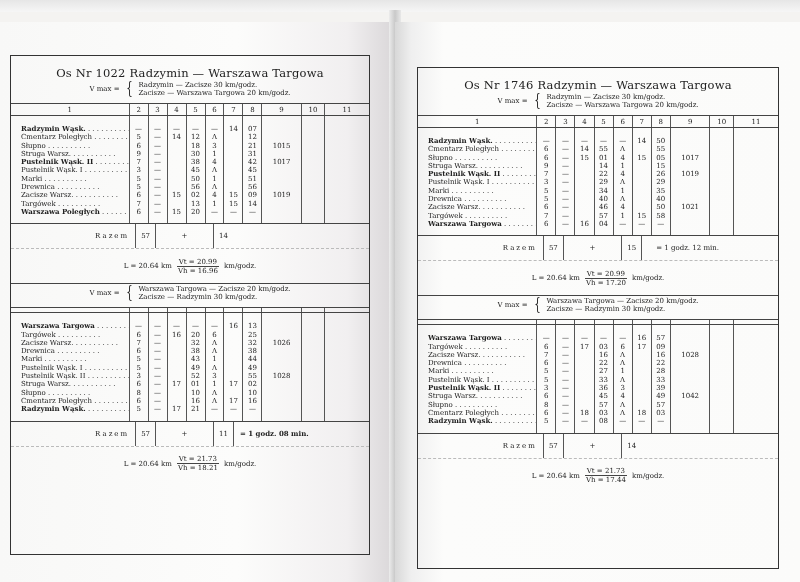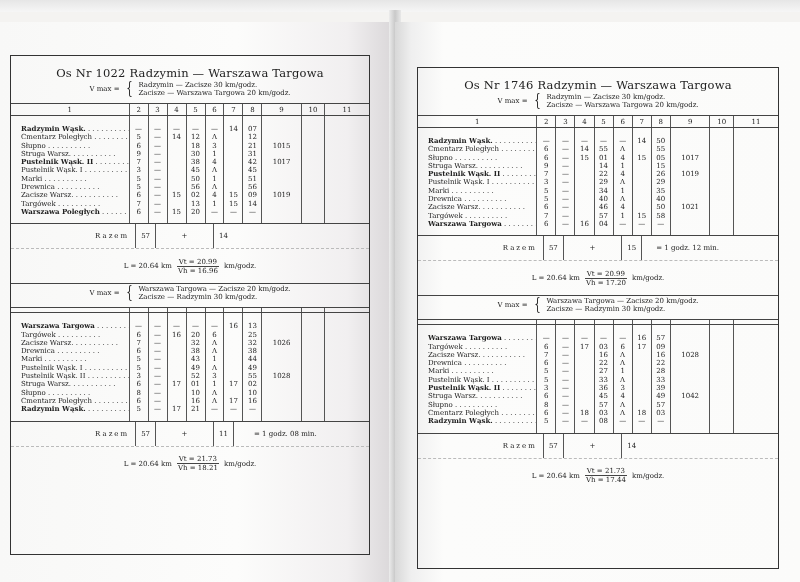--- a/index.html
+++ b/index.html
@@ -496,21 +496,21 @@
                 <td></td>
                 <td></td>
               </tr>
             </tbody>
   </table>
   <div class="razem">
     <div class="c lbl" style="width:33%">Razem</div>
     <div class="c b" style="width:5.3%">57</div>
     <div class="c b" style="width:15.9%">+</div>
     <div class="c b" style="width:5.3%">11</div>
-    <div class="c b" style="flex:1; justify-content:flex-start; padding-left:20px;">= 1 godz. 08 min.</div>
+    <div class="c b" style="flex:1; justify-content:flex-start; padding-left:6px;font-weight:bold;">= 1 godz. 08 min.</div>
   </div>
   <div class="speed">
     <span>L = 20.64 km</span>
     <span class="frac">
       <span class="n">Vt = 21.73</span>
       <span>Vh = 18.21</span>
     </span>
     <span>km/godz.</span>
   </div>
 </div>

